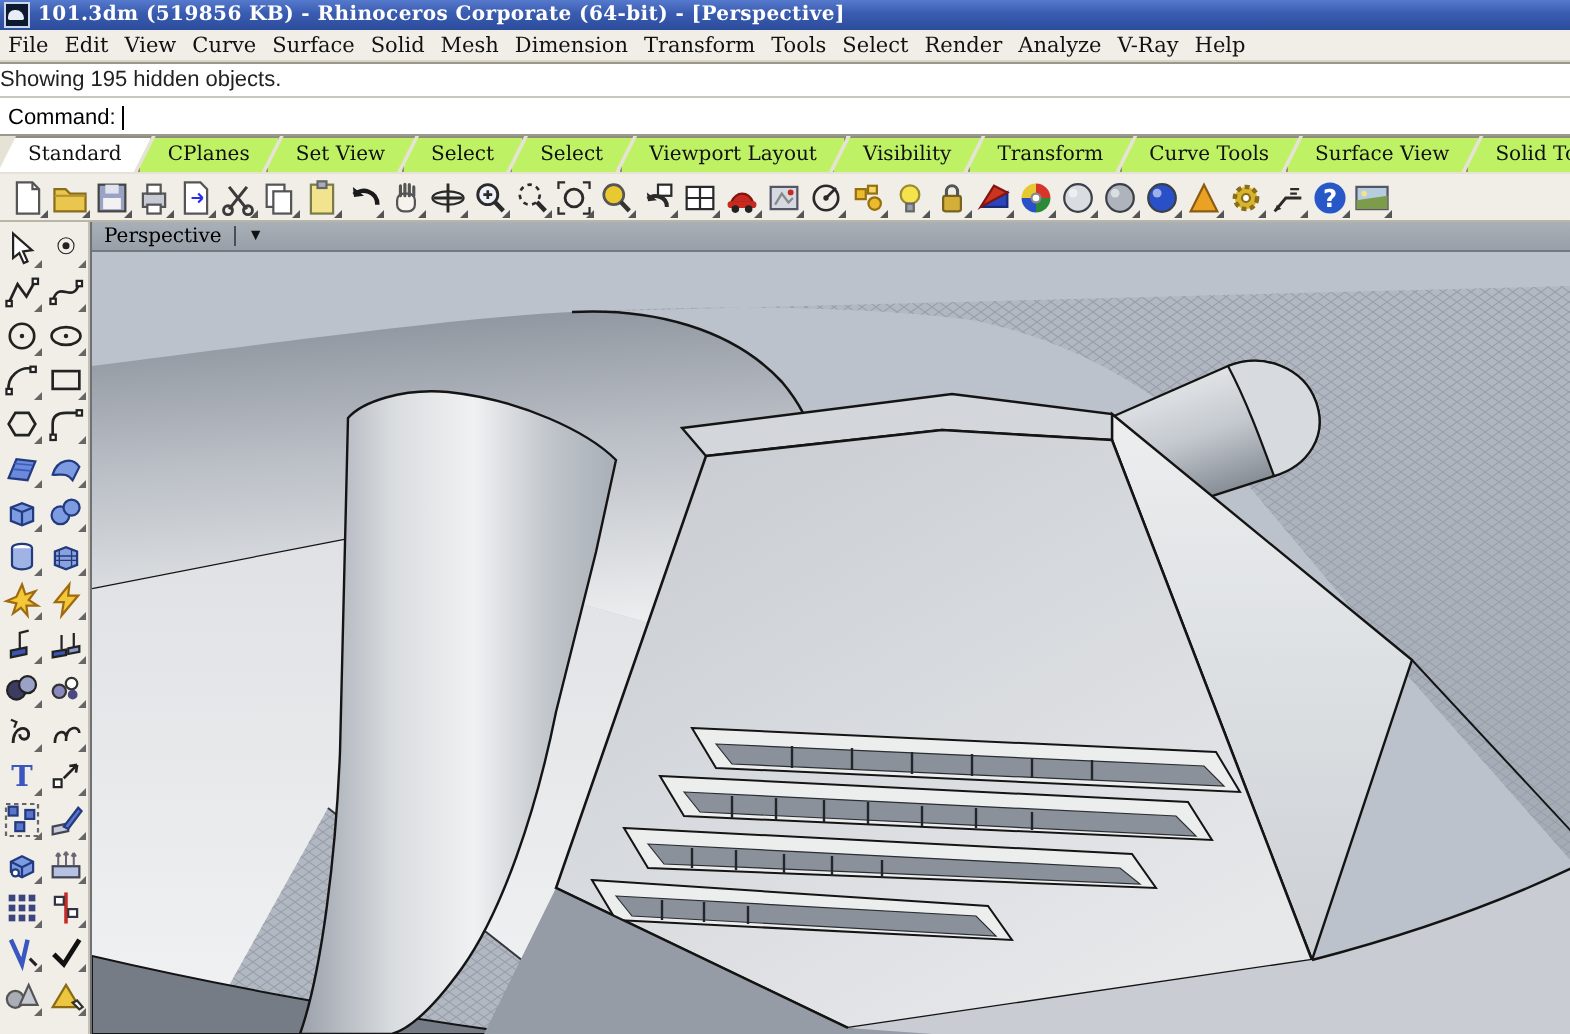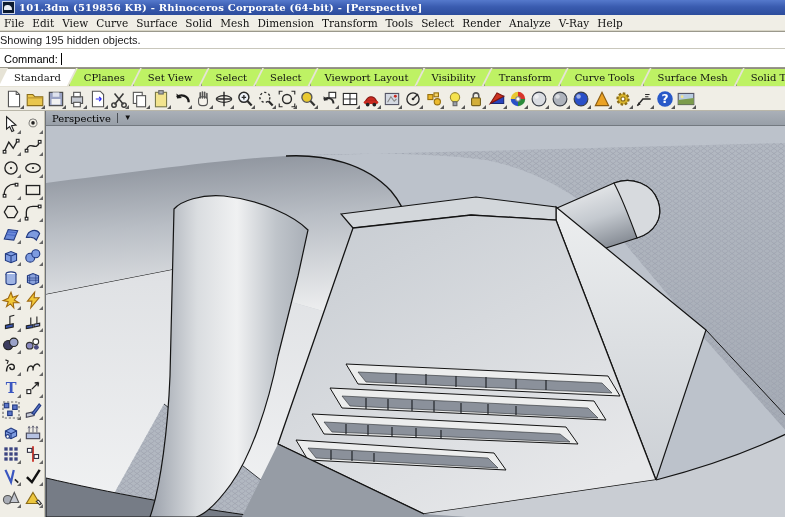--- a/index.html
+++ b/index.html
@@ -101,21 +101,21 @@
   <div class="tabbar" id="tabbar">
       <span class="tab active">Standard</span>
       <span class="tab">CPlanes</span>
       <span class="tab">Set View</span>
       <span class="tab">Select</span>
       <span class="tab">Select</span>
       <span class="tab">Viewport Layout</span>
       <span class="tab">Visibility</span>
       <span class="tab">Transform</span>
       <span class="tab">Curve Tools</span>
-      <span class="tab">Surface Mesh</span>
+      <span class="tab">Surface View</span>
       <span class="tab">Solid Tools</span>
     </div>
 
   <div class="toolbar" id="toolbar">
       <span class="tbi"><svg width="20" height="20" viewBox="0 0 18 18">
           <path d="M4,2 h7 l3,3 v11 h-10 z" fill="#ffffff" stroke="#555"></path>
           <path d="M11,2 v3 h3" fill="none" stroke="#555"></path>
         </svg></span>
       <span class="tbi"><svg width="20" height="20" viewBox="0 0 18 18">
           <path d="M2,5 h5 l2,2 h7 v8 h-14 z" fill="#e9c64d" stroke="#8a6d1a"></path>

